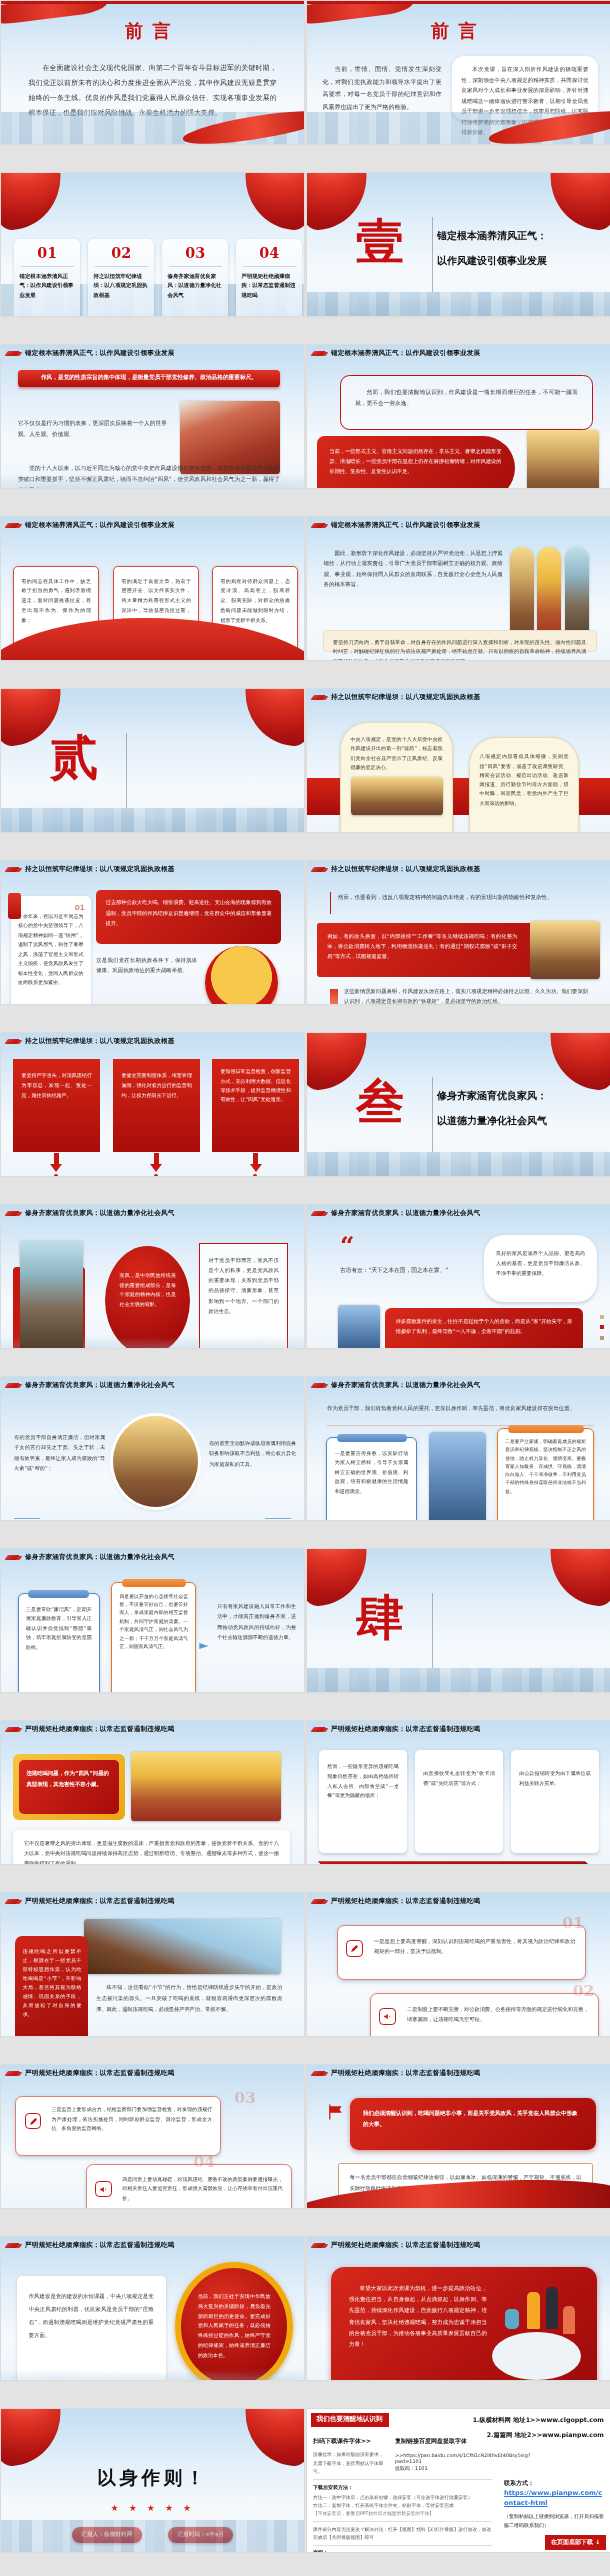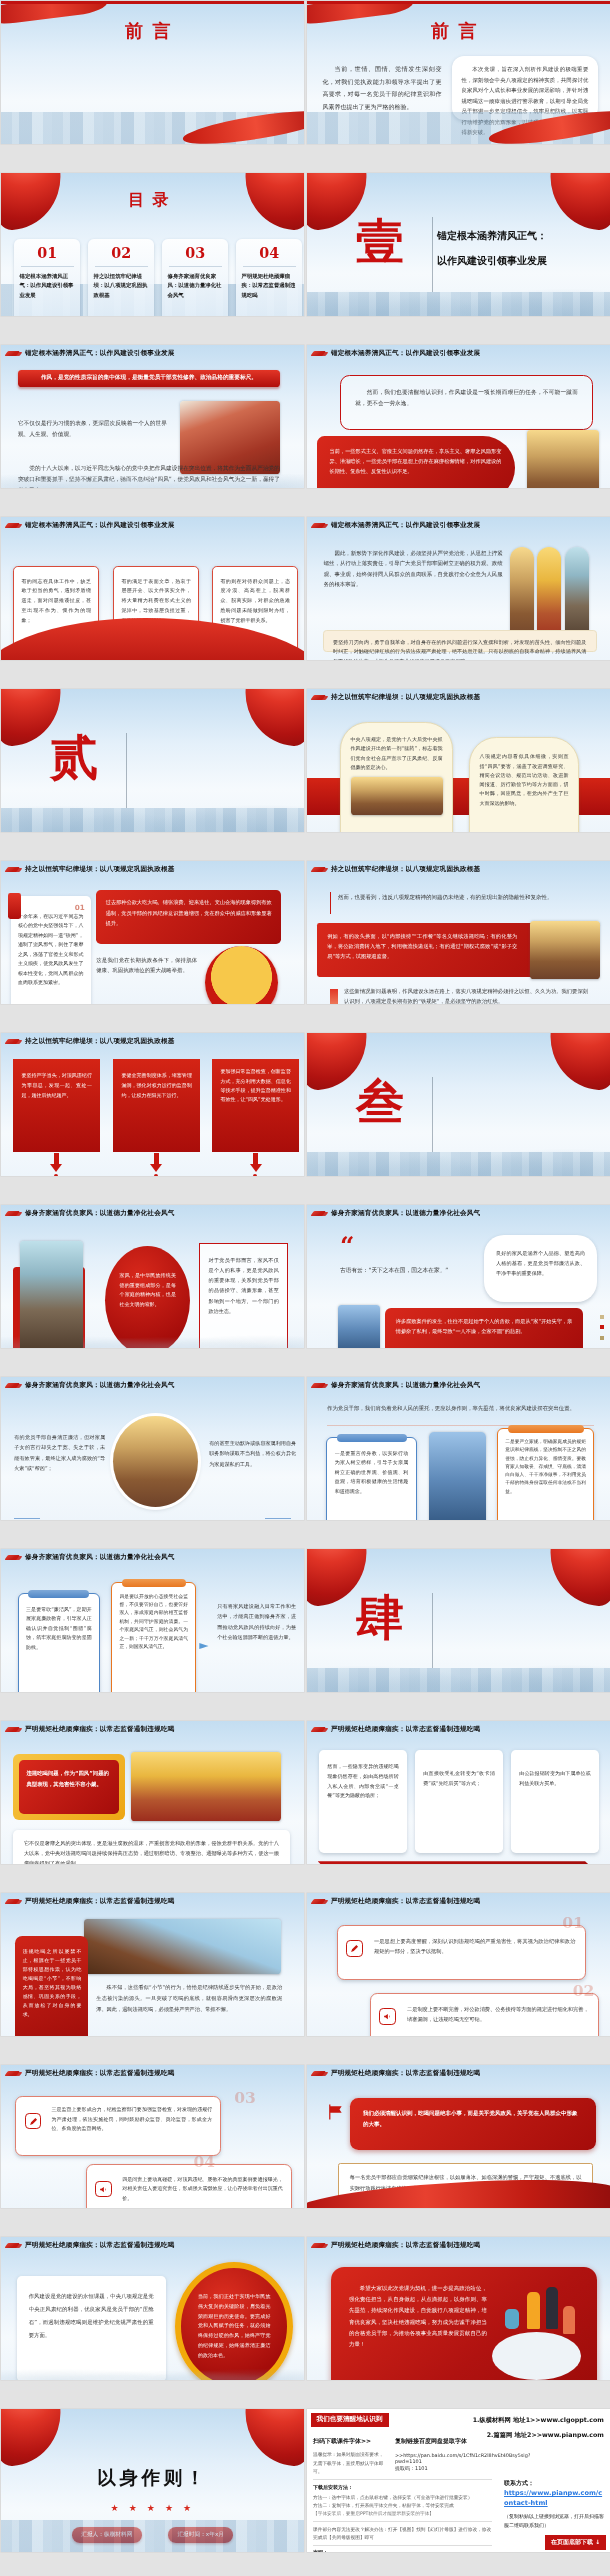--- a/index.html
+++ b/index.html
@@ -59,38 +59,38 @@
 </style>
 </head>
 <body>
 
 <div id="grid">
 
   <div class="slide">
     <div class="topstrip"></div>
     <div class="silkTL"></div>
     <div class="abs serif" style="left:0;right:0;top:18px;text-align:center;color:#c80f0f;font-size:18px;font-weight:bold;letter-spacing:9.5px">前言</div>
+    <div class="abs txt" style="left:27.4px;right:27.4px;top:60px;font-size:6.9px;line-height:2.15;text-indent:2em">在全面建设社会主义现代化国家、向第二个百年奋斗目标进军的关键时期，我们党正以前所未有的决心和力度推进全面从严治党，其中作风建设无疑是贯穿始终的一条主线。优良的作风是我们党赢得人民群众信任、实现各项事业发展的根本保证，也是我们应对风险挑战、永葆生机活力的强大支撑。</div>
     <div class="city"></div>
     <div class="silkBR"></div>
   </div>
 
   <div class="slide">
     <div class="topstrip"></div>
     <div class="silkTL"></div>
     <div class="abs serif" style="left:0;right:0;top:18px;text-align:center;color:#c80f0f;font-size:18px;font-weight:bold;letter-spacing:9.5px">前言</div>
     <div class="abs txt" style="left:15.5px;top:62px;width:119px;font-size:6px;line-height:2.1;text-indent:2em">当前，世情、国情、党情发生深刻变化，对我们党执政能力和领导水平提出了更高要求，对每一名党员干部的纪律意识和作风素养也提出了更为严格的检验。</div>
     <div class="abs card txt" style="left:145px;right:12px;top:55px;bottom:24px;border-radius:12px;padding:7.8px 9.5px;font-size:5.4px;line-height:1.95;text-indent:2em">本次党课，旨在深入剖析作风建设的极端重要性，深刻领会中央八项规定的精神实质，共同探讨优良家风对个人成长和事业发展的深远影响，并针对违规吃喝这一顽瘴痼疾进行警示教育，以期引导全局党员干部进一步坚定理想信念，筑牢思想防线，以实际行动维护党的光辉形象，以过硬作风推动各项工作取得新突破。</div>
     <div class="city"></div>
     <div class="silkBR"></div>
   </div>
 
   <div class="slide">
     <div class="curtL"></div>
     <div class="curtR"></div>
-    <div class="abs serif" style="left:0;right:0;top:16.7px;text-align:center;color:#c80f0f;font-size:16px;font-weight:bold;letter-spacing:8.3px">目录</div>
     <div class="toc-card" style="left:13px">
       <div class="toc-num">01</div>
       <div class="toc-line"></div>
       <div class="toc-text">锚定根本涵养清风正气：以作风建设引领事业发展</div>
     </div>
     <div class="toc-card" style="left:87px">
       <div class="toc-num">02</div>
       <div class="toc-line"></div>
       <div class="toc-text">持之以恒筑牢纪律堤坝：以八项规定巩固执政根基</div>
     </div>
@@ -236,20 +236,24 @@
     <div class="tl-dot" style="left:153px;top:141px"></div>
     <div class="tl-dot" style="left:252px;top:141px"></div>
     <div class="abs txt" style="left:14.3px;right:14.3px;top:148px;font-size:4.9px;line-height:1.7;text-indent:2em">每一名党员干部都应自觉对照八项规定，审视自身言行举止，不断净化思想、校正偏差，以实际行动维护八项规定的严肃性和权威性，以过硬的作风和纪律保障党的事业行稳致远。</div>
   </div>
 
   <div class="slide">
     <div class="curtL"></div>
     <div class="curtR"></div>
     <div class="div-num">叁</div>
     <div class="div-sep"></div>
+    <div class="div-title">
+      <div>修身齐家涵育优良家风：</div>
+      <div>以道德力量净化社会风气</div>
+    </div>
     <div class="mist"></div>
     <div class="city" style="height:24px"></div>
   </div>
 
   <div class="slide">
     <div class="hdr">
         <span class="hrb"></span>
         <span class="ht">修身齐家涵育优良家风：以道德力量净化社会风气</span>
       </div>
     <div class="abs" style="left:12px;top:62px;width:72px;height:89px;background:#c8170f;border-radius:3.6px"></div>

